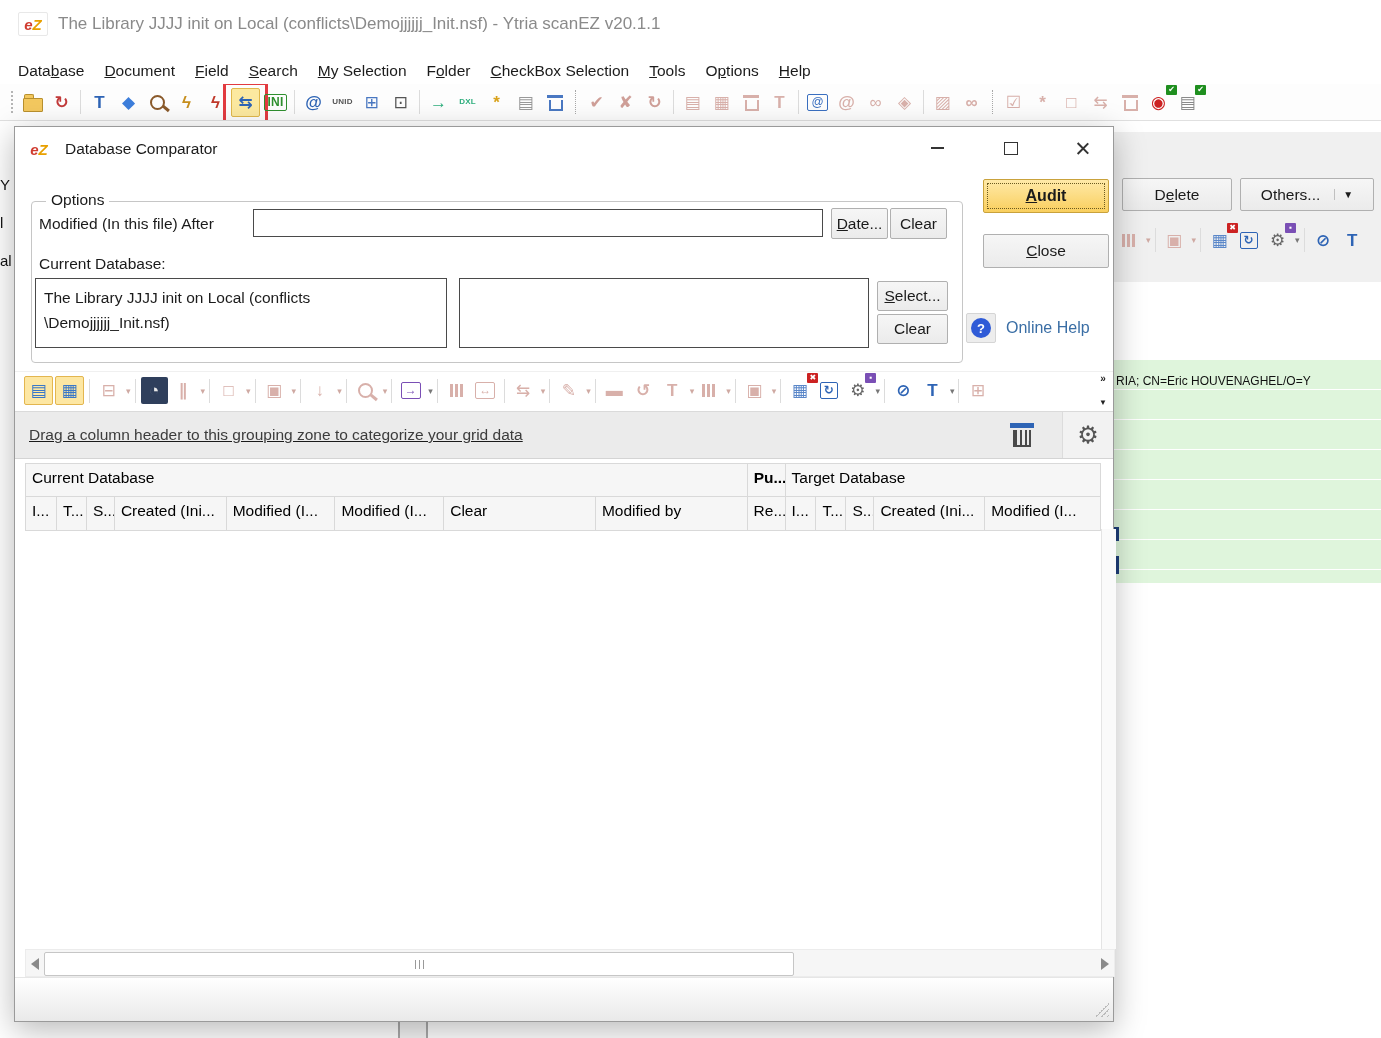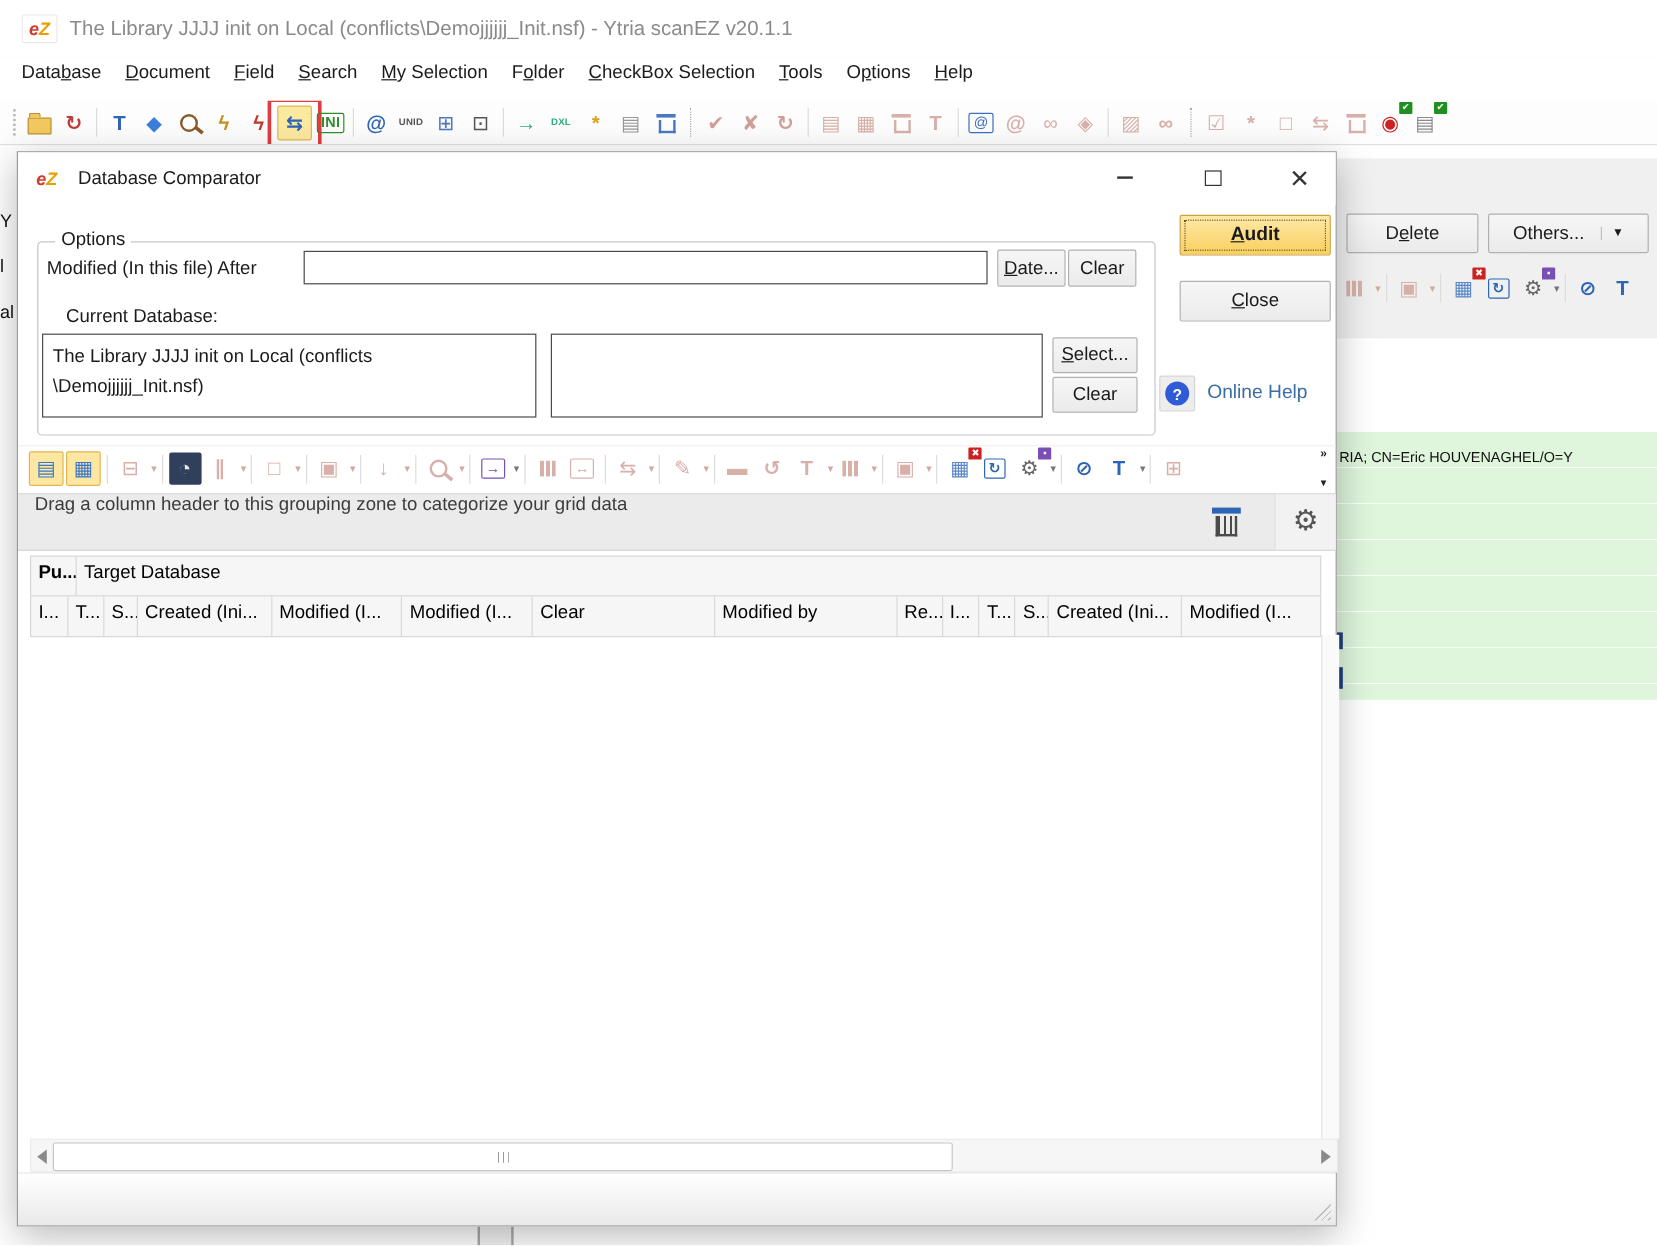--- a/index.html
+++ b/index.html
@@ -4,21 +4,21 @@
 <style>
   html,body{margin:0;padding:0;background:#fff;}
   #stage{position:relative;width:1381px;height:1038px;background:#fff;overflow:hidden;
          font-family:"Liberation Sans","DejaVu Sans",sans-serif;color:#1b1b1b;font-size:15px;}
   
   .titlebar{position:absolute;left:0;top:0;width:100%;height:48px;background:#fff;border-bottom:1px solid #ededed;display:flex;align-items:center;}
   .app-logo{margin-left:18px;width:28px;height:22px;display:inline-flex;align-items:center;justify-content:center;
             font-weight:bold;font-style:italic;font-size:15px;background:#fff;border:1px solid #e8e8e8;border-radius:2px;}
   .app-logo .e{color:#d03b2f;} .app-logo .z{color:#e8a000;}
   .title-text{margin-left:10px;color:#8a8a8a;font-size:17px;white-space:nowrap;}
-  .menubar{position:absolute;left:0;top:48px;width:100%;height:36px;display:flex;align-items:flex-start;background:#fff;}
+  .menubar{position:absolute;left:0;top:48px;width:100%;height:36px;display:flex;align-items:flex-end;background:#fff;}
   .menu-item{padding:4px 10px;font-size:15.5px;color:#1b1b1b;white-space:nowrap;}
   .menu-item:first-child{margin-left:8px;}
   .toolbar{position:absolute;left:0;top:84px;width:100%;height:37px;background:#fdfdfd;border-bottom:1px solid #e0e0e0;
            display:flex;align-items:center;padding-left:6px;box-sizing:border-box;overflow:hidden;}
   
   .tbi{display:inline-flex;align-items:center;justify-content:center;min-width:27px;height:27px;margin:0 1px;
        border-radius:2px;font-size:17px;position:relative;flex:0 0 auto;}
   .tbi .g{line-height:1;}
   .tbi.bold .g{font-weight:bold;}
   .tbi.small .g{font-size:8px;font-weight:bold;letter-spacing:0.2px;}
@@ -63,21 +63,21 @@
   .help-btn{position:absolute;width:28px;height:28px;background:#ededed;border:1px solid #d5d5d5;border-radius:2px;
             display:flex;align-items:center;justify-content:center;}
   .help-q{width:20px;height:20px;border-radius:50%;background:#2f5bd7;color:#fff;font-size:13px;font-weight:bold;
           display:flex;align-items:center;justify-content:center;}
   .online-help{position:absolute;color:#3a6ea5;font-size:16px;}
   .dlg-toolbar{position:absolute;left:0;top:244px;width:100%;height:38px;display:flex;align-items:center;padding-left:8px;
                box-sizing:border-box;border-top:1px solid #f0f0f0;overflow:hidden;}
   .chev{position:absolute;right:2px;top:246px;width:16px;height:34px;display:flex;flex-direction:column;align-items:center;
         justify-content:space-between;font-size:10px;color:#222;font-weight:bold;}
   .grouping-zone{position:absolute;left:0;top:284px;width:100%;height:48px;background:#ebebeb;border-top:1px solid #dadada;
-                 border-bottom:1px solid #d4d4d4;display:flex;align-items:flex-start;box-sizing:border-box;}
+                 border-bottom:1px solid #d4d4d4;display:flex;align-items:center;box-sizing:border-box;text-decoration:underline;}
   .gz-text{margin-left:14px;color:#3c3c3c;font-size:15.5px;}
   .gz-trash{position:absolute;right:78px;top:10px;width:26px;height:28px;}
   .gz-trash .lid{position:absolute;left:1px;top:1px;width:24px;height:5px;background:#2e64b5;}
   .gz-trash .can{position:absolute;left:4px;top:8px;width:14px;height:15px;border:2.5px solid #4a4a4a;border-top:none;
                  background:repeating-linear-gradient(90deg,#4a4a4a 0 2px,transparent 2px 5px);}
   .gz-gearbox{position:absolute;right:0;top:0;width:50px;height:100%;background:#f2f2f2;border-left:1px solid #dcdcdc;
               display:flex;align-items:center;justify-content:center;}
   .gear{font-size:24px;color:#555;line-height:1;}
   
   .grid-wrap{position:absolute;left:10px;top:336px;width:1076px;}
@@ -339,21 +339,21 @@
     </div>
 
     <div class="groupbox">
       <span class="groupbox-legend">Options</span>
     </div>
     <span class="fld-label" style="left:24px;top:88px;">Modified (In this file) After</span>
     <input class="txt-input" style="left: 238px; top: 82px; width: 570px; height: 28px;" value="">
     <div class="btn" style="left:816px;top:81px;width:57px;height:31px;"><u>D</u>ate...</div>
     <div class="btn" style="left:875px;top:81px;width:57px;height:31px;">Clear</div>
 
-    <span class="fld-label" style="left:40px;top:128px;">Current Database:</span>
+    <span class="fld-label" style="left:24px;top:128px;">Current Database:</span>
     <div class="db-box" style="left:20px;top:151px;width:412px;height:70px;">
       <span style="display:block;">The Library JJJJ init on Local (conflicts</span>
       <span style="display:block;">\Demojjjjjj_Init.nsf)</span>
     </div>
     <span class="fld-label" style="left:450px;top:128px;margin-top:45px;">Target Database:</span>
     <div class="db-box" style="left:444px;top:151px;width:410px;height:70px;"><span></span></div>
     <div class="btn" style="left:862px;top:154px;width:71px;height:30px;"><u>S</u>elect...</div>
     <div class="btn" style="left:862px;top:187px;width:71px;height:30px;">Clear</div>
 
     <div class="btn btn-audit" style="left:968px;top:52px;width:126px;height:34px;"><u>A</u>udit</div>
@@ -482,20 +482,21 @@
           <span class="lid"></span>
           <span class="can"></span>
         </span>
       <span class="gz-gearbox">
           <span class="gear">⚙</span>
         </span>
     </div>
 
     <div class="grid-wrap">
       <div class="hdr-row groups" id="hdr-groups">
+          <span class="hcell" style="width: 723px;">Current Database</span>
           <span class="hcell" style="width: 38px; font-weight: bold;">Pu...</span>
           <span class="hcell" style="width: 315px;">Target Database</span>
         </div>
       <div class="hdr-row cols" id="hdr-cols">
           <span class="hcell" style="width: 31px;">I...</span>
           <span class="hcell" style="width: 30px;">T...</span>
           <span class="hcell" style="width: 28px;">S...</span>
           <span class="hcell" style="width: 112px;">Created (Ini...</span>
           <span class="hcell" style="width: 109px;">Modified (I...</span>
           <span class="hcell" style="width: 109px;">Modified (I...</span>

